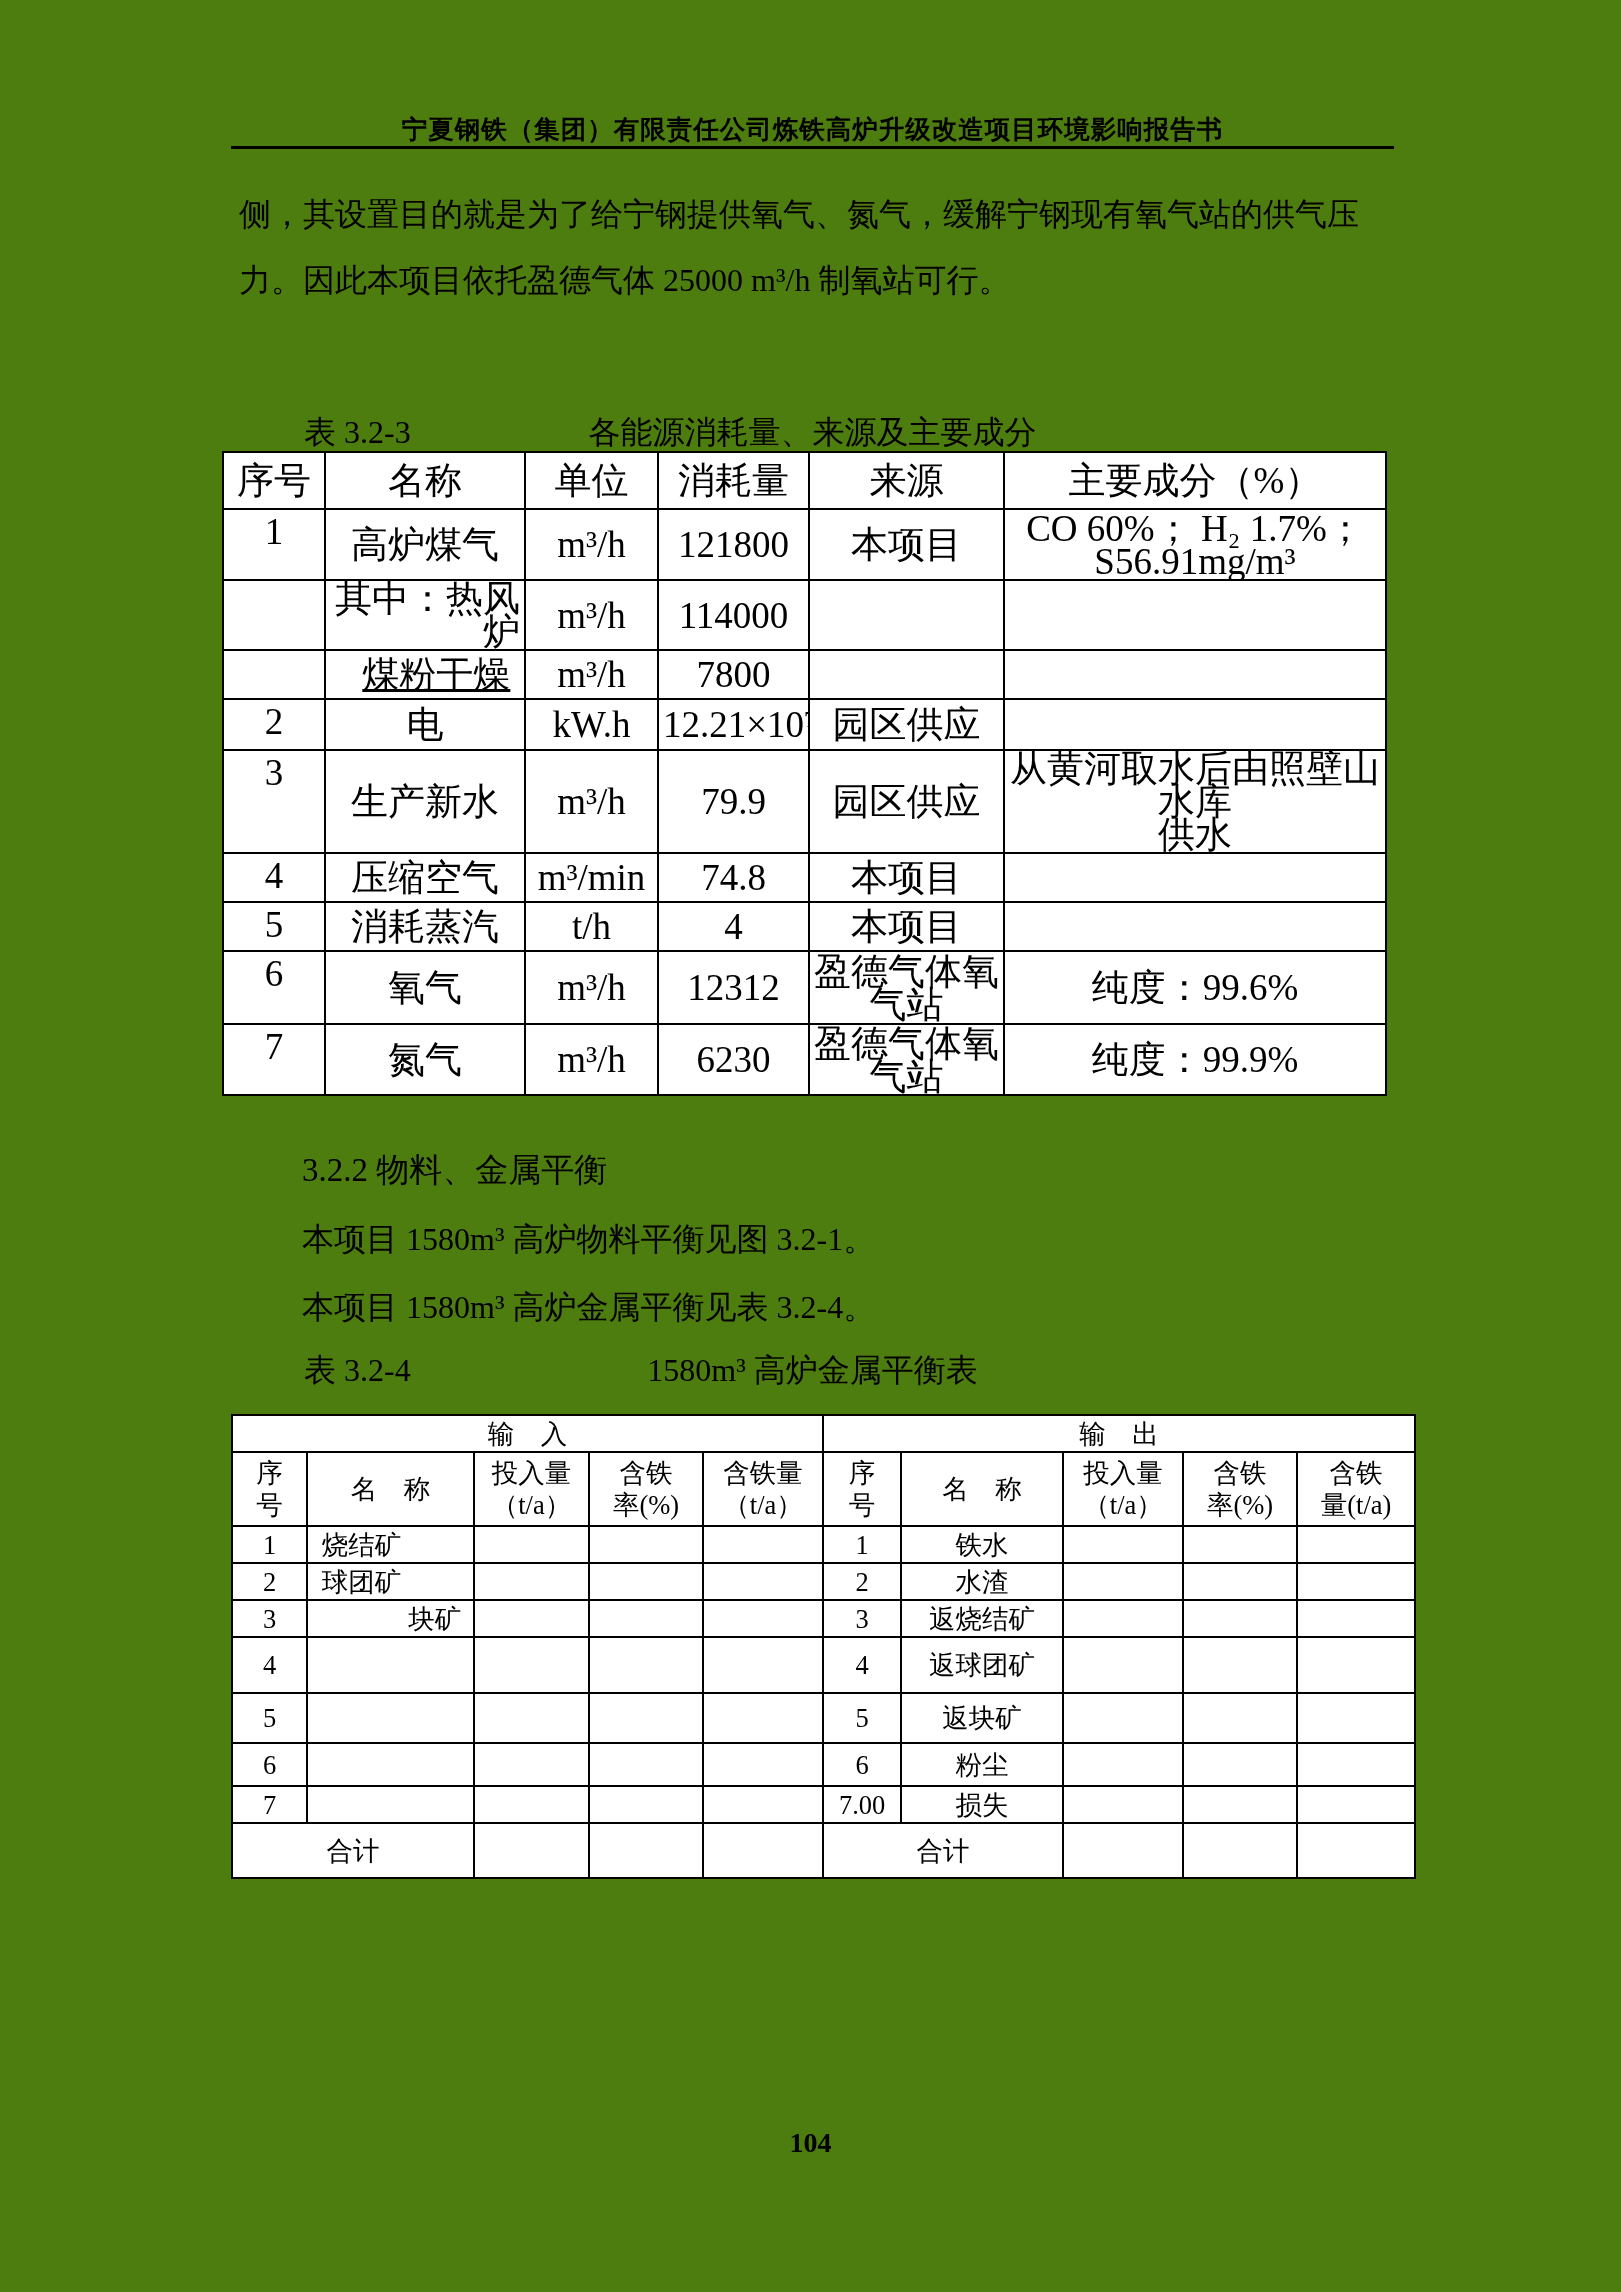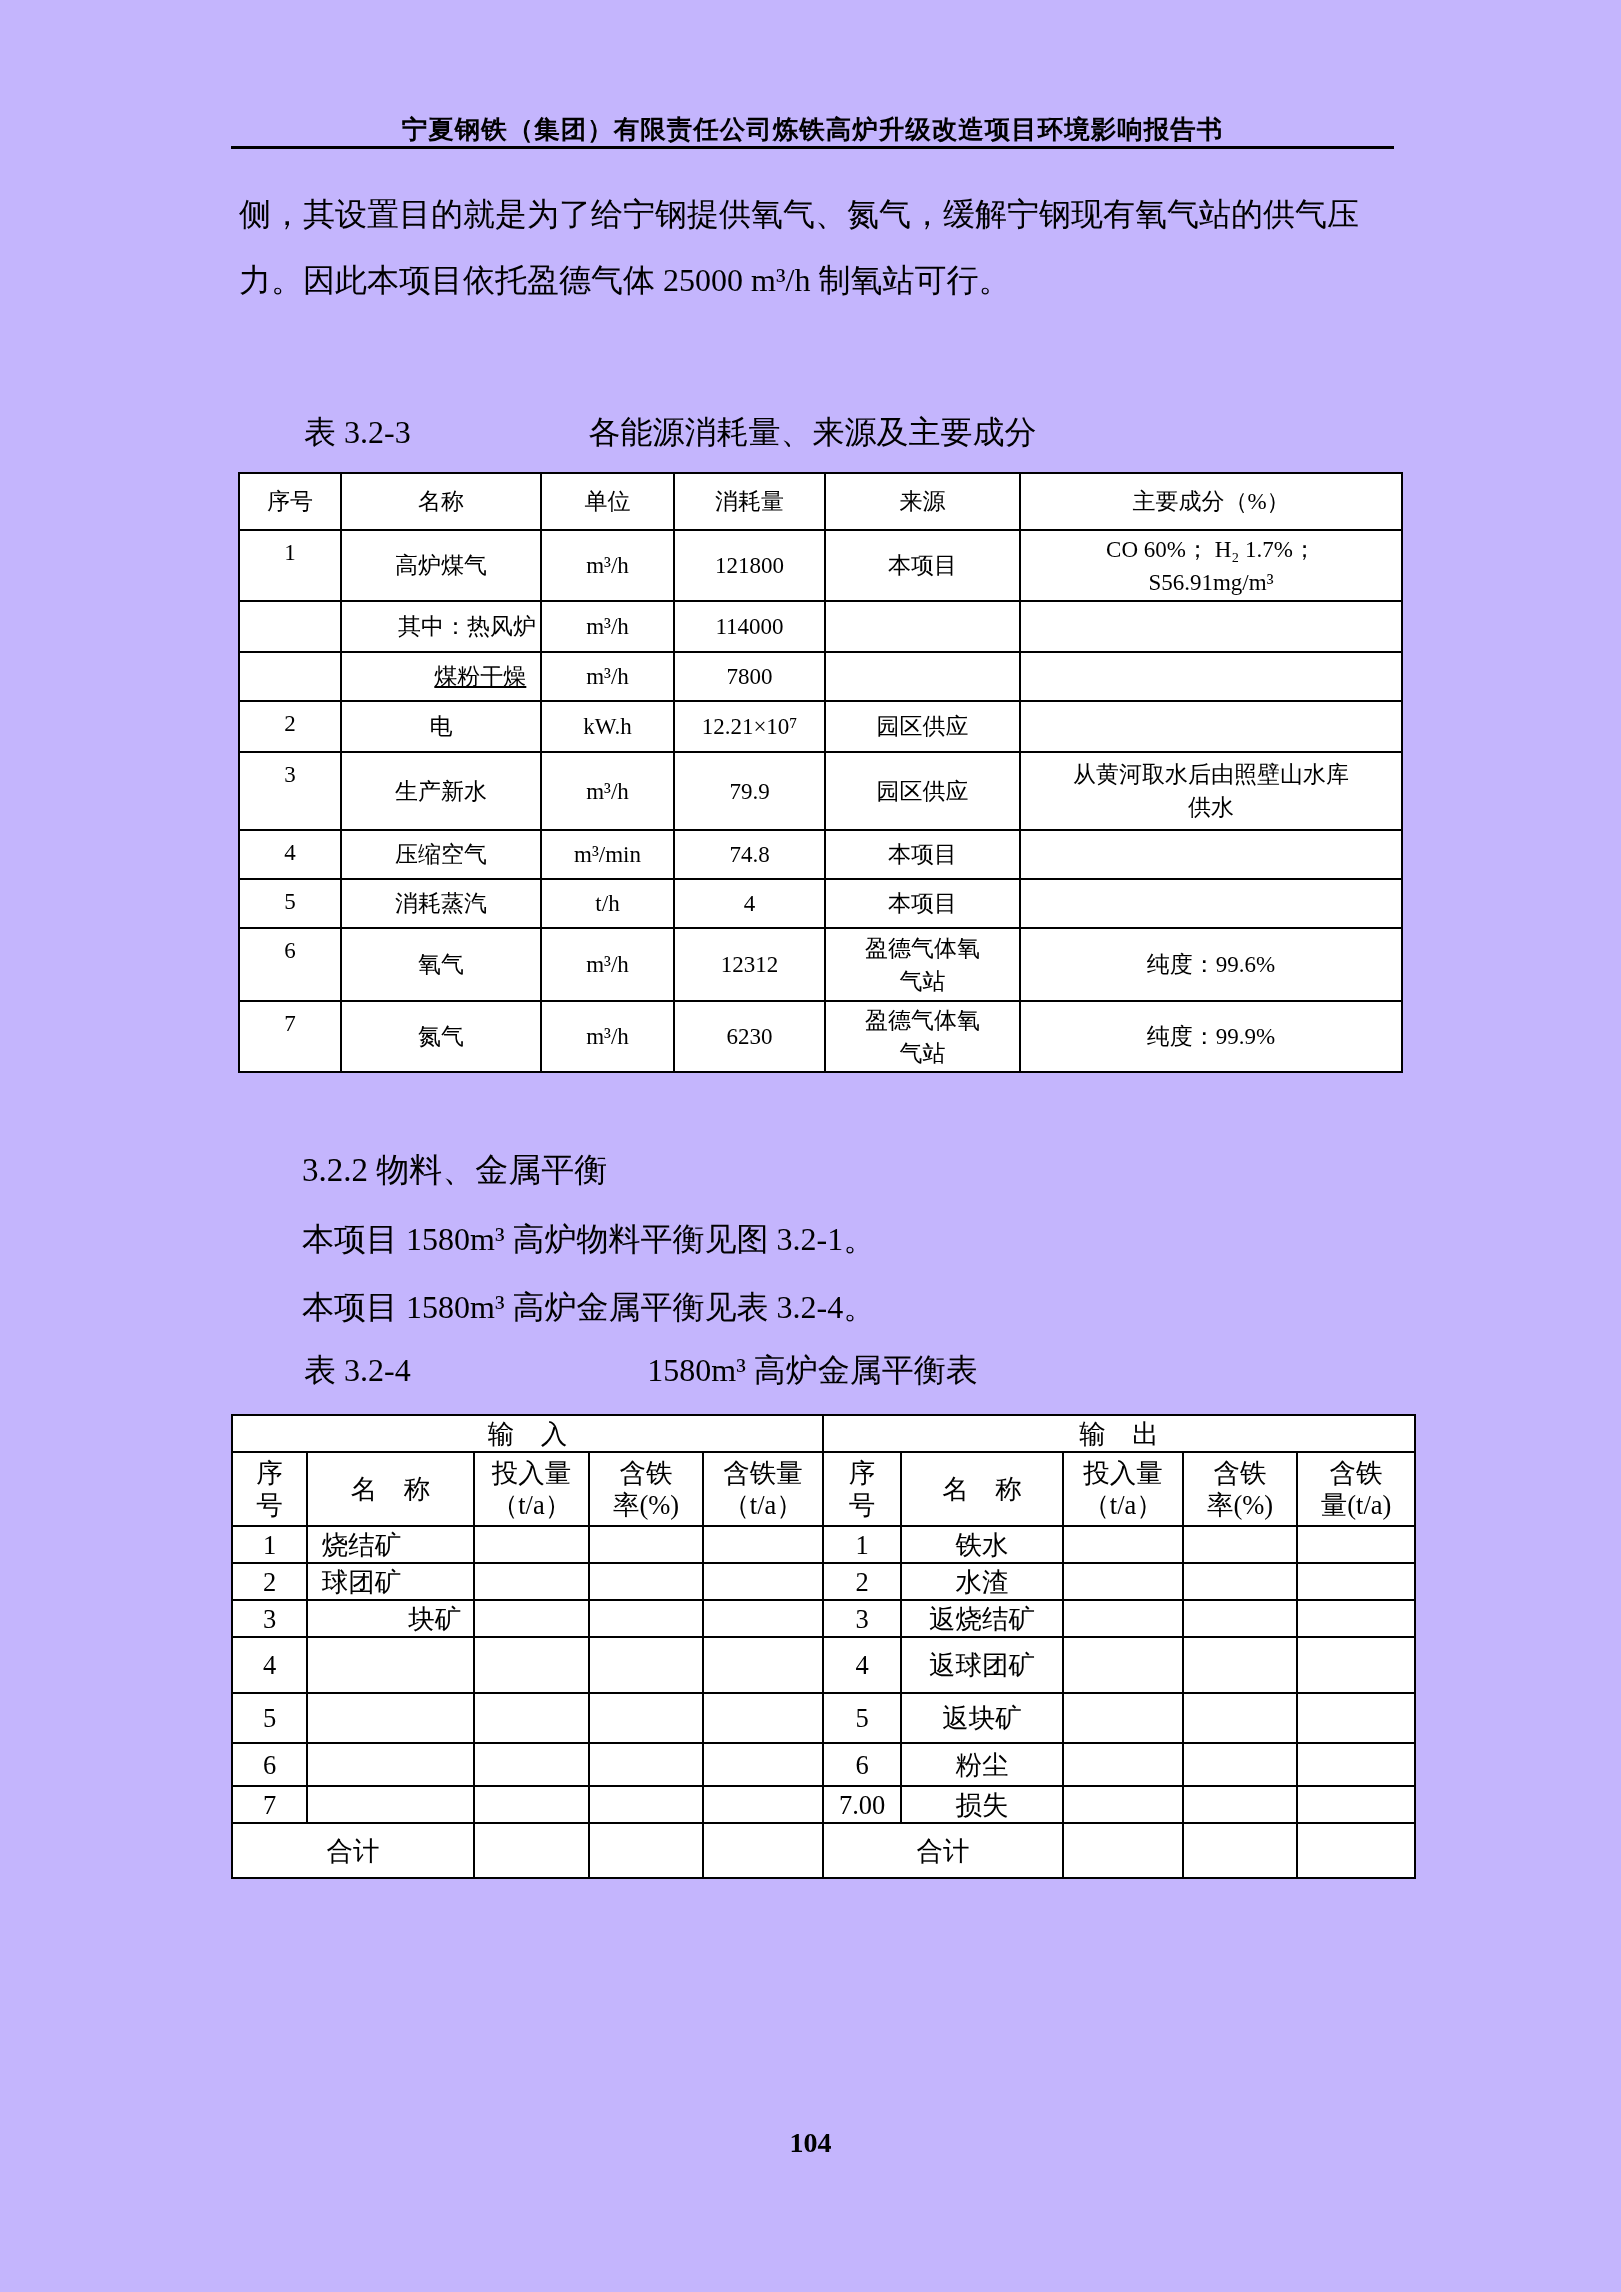--- a/index.html
+++ b/index.html
@@ -1,19 +1,19 @@
 <!DOCTYPE html>
 <html><head>
 <meta charset="utf-8">
 <style>
   html,body{margin:0;padding:0;background:#ffffff;}
   .page{
     position:relative;
     width:1621px;height:2293px;
-    background:#c4b5fd;
+    background:#4d7c0f;
     color:#000;
     font-family:"Liberation Serif","DejaVu Serif",serif;
     overflow:hidden;
   }
   .header-title{
     position:absolute;top:112px;left:231px;width:1163px;
     text-align:center;font-size:25.5px;font-weight:bold;letter-spacing:1px;
     white-space:nowrap;
   }
   .header-rule{
@@ -38,21 +38,21 @@
   table{border-collapse:collapse;table-layout:fixed;background:#fff;}
   td,th{
     border:2px solid #000;
     border-top-width:2.9px;border-bottom-width:2.9px;
     padding:1px 3.9px;
     text-align:center;vertical-align:middle;
     font-weight:normal;
     white-space:pre-line;
     overflow:hidden;
   }
-  #t1{position:absolute;top:451px;left:238px;width:1163px;border:2.9px solid #000;font-size:23px;line-height:33px;margin-top:21px;}
+  #t1{position:absolute;top:451px;left:222px;width:1163px;border:2.9px solid #000;font-size:37px;line-height:33px;}
   #t2{position:absolute;top:1414px;left:231px;width:1181px;border:2.9px solid #000;font-size:26.5px;line-height:32px;}
   #t1 td.num{vertical-align:top;padding-top:4.9px;}
   #t1 td.al{text-align:right;padding-left:7.8px;}
   #t1 td.ar{text-align:right;padding-right:13.7px;text-decoration:underline;}
   #t2 td.al{text-align:left;padding-left:13.7px;}
   #t2 td.ar{text-align:right;padding-right:11.8px;}
   #t2 .div-l{border-left-width:2.9px;}
   
   .h58{height:57px;}.h72{height:71px;}.h52{height:51px;}.h50{height:49px;}
   .h80{height:78px;}.h74{height:73px;}

